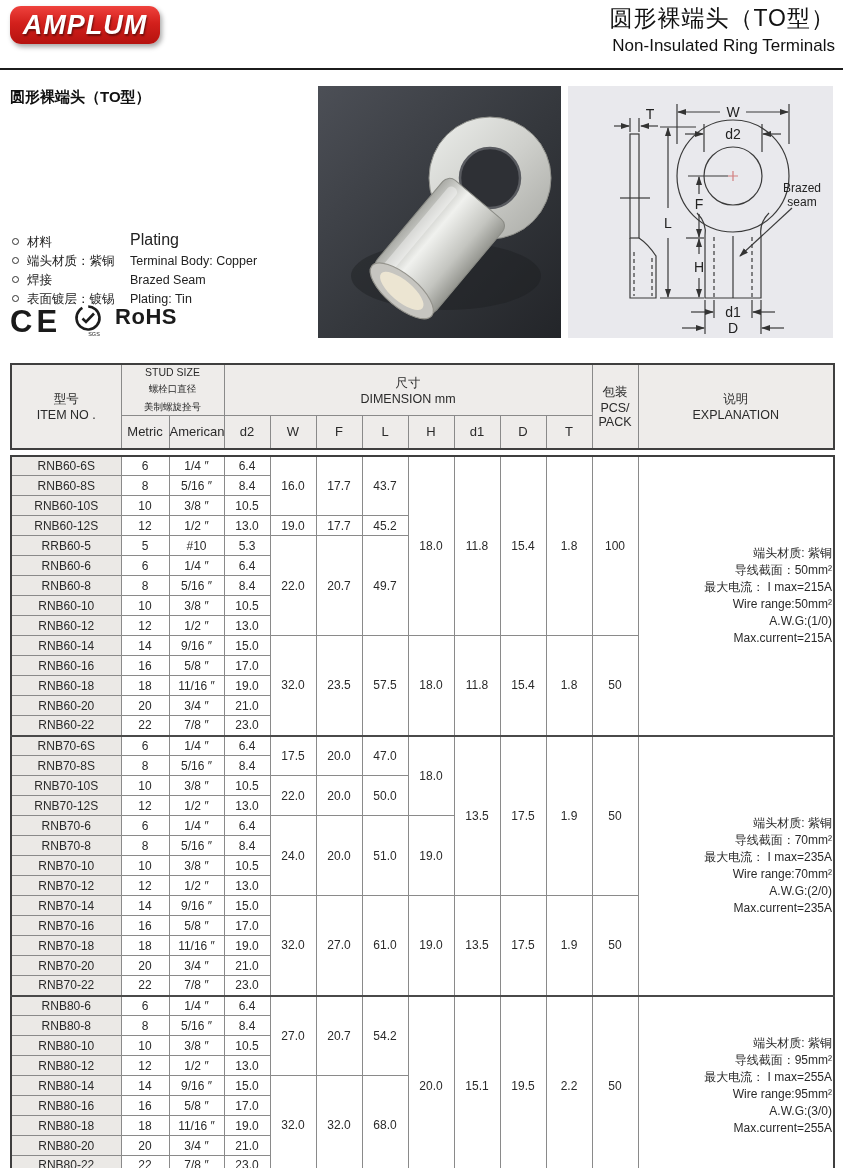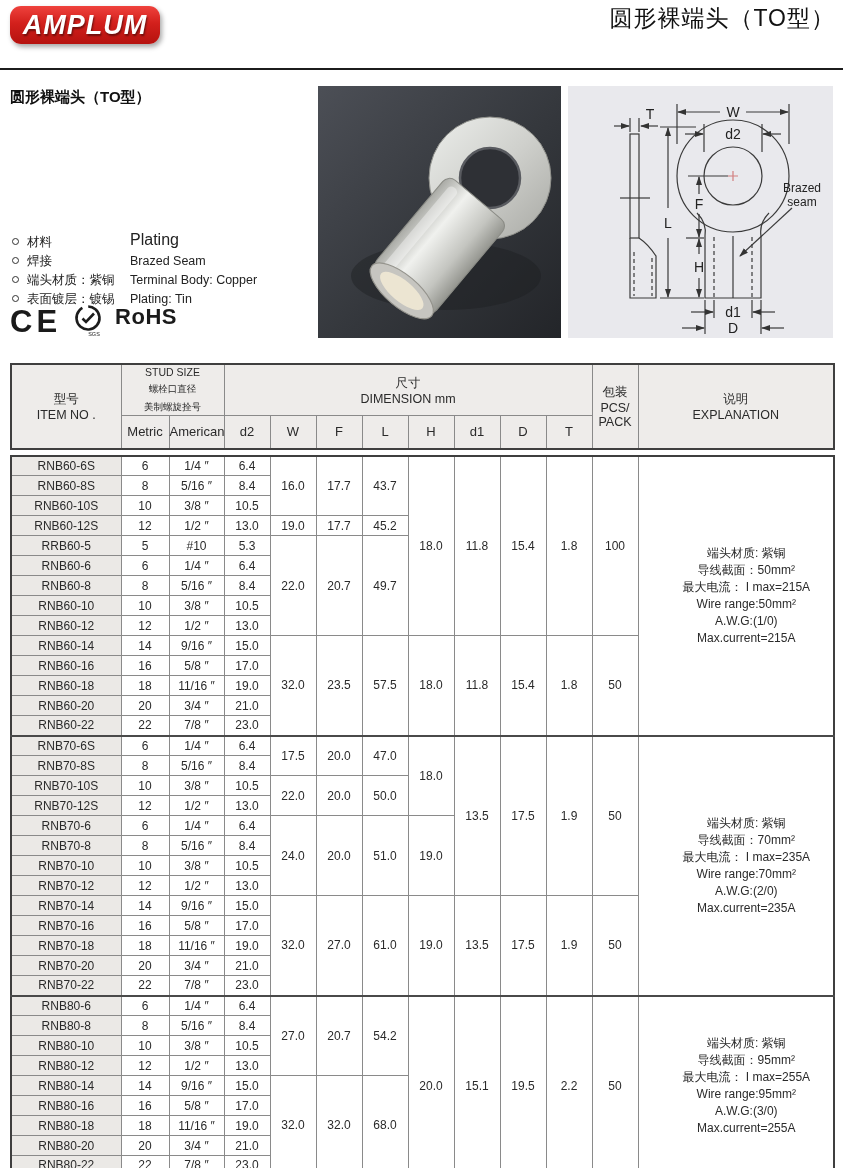--- a/index.html
+++ b/index.html
@@ -46,59 +46,60 @@
   .spec-head th { background: #eeecea; padding: 1px 0; }
   .spec-head tr:first-child th { height: 37px; }
   .spec-head tr:last-child th { height: 33px; font-size: 13px; }
   .h-cn  { font-size: 12.5px; display: block; }
   .h-en  { font-size: 12.5px; display: block; }
   .h-sm  { font-size: 10.5px; display: block; }
   .h-xs  { font-size: 9.5px; display: inline-block; padding: 0 4px; }
   .gap-strip { height: 5px; }
   .spec-body td { height: 20px; font-size: 12px; padding: 0 1px; background: #fff; }
   .spec-body td.item-cell { background: #ebe9e6; }
-  .spec-body td.expl-cell { text-align: center; padding-left: 22px; font-size: 12px; line-height: 17px; }
+  .spec-body td.expl-cell { text-align: right; padding-left: 22px; font-size: 12px; line-height: 17px; }
   .spec-body tr.group-start td { border-top: 2px solid #4a4a4a; }
 
   svg text { font-family: "Liberation Sans", sans-serif; }
 </style>
 </head>
 <body>
 
 <div class="page">
 
   <div class="top">
     <div class="logo">
       <span>AMPLUM</span>
     </div>
     <div class="titles">
       <div class="title-cn">圆形裸端头（TO型）</div>
+      <div class="title-en">Non-Insulated Ring Terminals</div>
     </div>
   </div>
 
   <div class="mid">
 
     <div class="info">
       <div class="info-h-cn">圆形裸端头（TO型）</div>
 
       <div class="bullets">
         <div class="b-row first">
           <span class="b-dot"></span>
           <span class="b-cn">材料</span>
           <span class="b-en">Plating</span>
         </div>
         <div class="b-row">
           <span class="b-dot"></span>
-          <span class="b-cn">焊接</span>
-          <span class="b-en">Brazed Seam</span>
+          <span class="b-cn">端头材质：紫铜</span>
+          <span class="b-en">Terminal Body: Copper</span>
         </div>
         <div class="b-row">
           <span class="b-dot"></span>
-          <span class="b-cn">端头材质：紫铜</span>
-          <span class="b-en">Terminal Body: Copper</span>
+          <span class="b-cn">焊接</span>
+          <span class="b-en">Brazed Seam</span>
         </div>
         <div class="b-row">
           <span class="b-dot"></span>
           <span class="b-cn">表面镀层：镀锡</span>
           <span class="b-en">Plating: Tin</span>
         </div>
       </div>
 
       <div class="certs">
         <span class="ce">CE</span>

